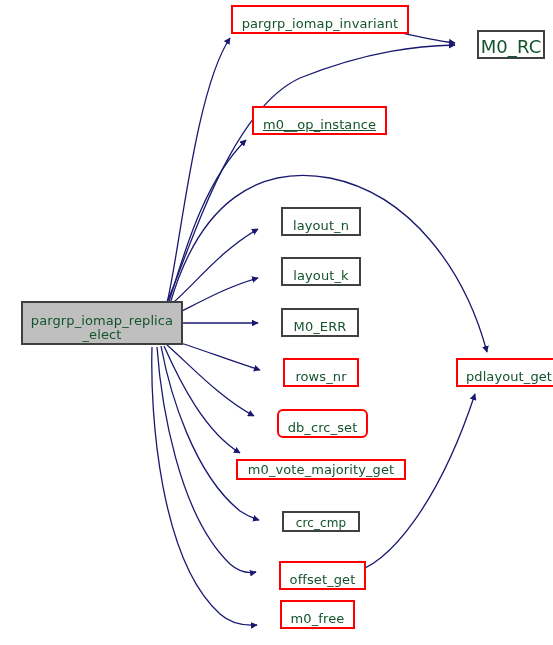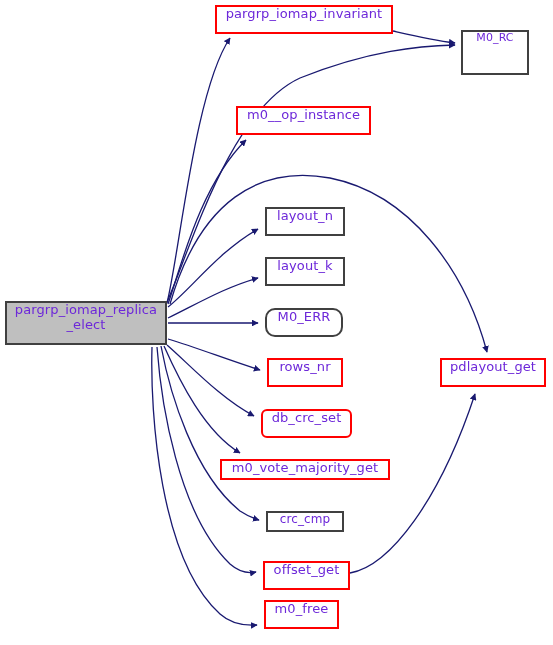--- a/index.html
+++ b/index.html
@@ -21,28 +21,29 @@
     left: 0;
     top: 0;
     width: 553px;
     height: 645px;
     pointer-events: none;
   }
   .node {
     position: absolute;
     box-sizing: border-box;
     display: flex;
-    align-items: flex-start;
+    align-items: flex-end;
     justify-content: center;
     text-align: center;
     line-height: 1.12;
-    color: #6d28d9;
+    color: #14532d;
     background: #ffffff;
     white-space: pre;
     letter-spacing: 0.1px;
+    margin-left: 16px;
   }
   .node.red   { border: 2px solid #ff0000; }
   .node.black { border: 2px solid #404040; }
   .node.root  { border: 2px solid #404040; background: #bfbfbf; }
   .node-label { display: block; }
 </style>
 </head>
 <body>
 
 <div id="canvas">
@@ -69,25 +70,25 @@
         <path d="M 157 347 C 161 402 178 514 230 564 C 238 571 246 574 256 572" fill="none" stroke="#191970" stroke-width="1.3" marker-end="url(#arrow)"></path>
         <path d="M 152 347 C 150 414 160 560 220 614 C 230 623 242 626 257 625" fill="none" stroke="#191970" stroke-width="1.3" marker-end="url(#arrow)"></path>
         <path d="M 350 573 C 390 566 440 500 475 394" fill="none" stroke="#191970" stroke-width="1.3" marker-end="url(#arrow)"></path>
       </g>
   </svg>
 
   <div id="node-layer">
       <div class="node root" style="left: 5px; top: 301px; width: 162px; height: 44px; font-size: 13px;"><span class="node-label">pargrp_iomap_replica
 _elect</span></div>
       <div class="node red" style="left: 215px; top: 5px; width: 178px; height: 29px; font-size: 13px;"><span class="node-label">pargrp_iomap_invariant</span></div>
-      <div class="node black" style="left: 461px; top: 30px; width: 68px; height: 45px; font-size: 11px;"><span class="node-label">M0_RC</span></div>
-      <div class="node red" style="left: 236px; top: 106px; width: 135px; height: 29px; font-size: 13px;"><span class="node-label">m0__op_instance</span></div>
+      <div class="node black" style="left: 461px; top: 30px; width: 68px; height: 29px; font-size: 18px;"><span class="node-label">M0_RC</span></div>
+      <div class="node red" style="left: 236px; top: 106px; width: 135px; height: 29px; font-size: 13px; text-decoration: underline;"><span class="node-label">m0__op_instance</span></div>
       <div class="node black" style="left: 265px; top: 207px; width: 80px; height: 29px; font-size: 13px;"><span class="node-label">layout_n</span></div>
       <div class="node black" style="left: 265px; top: 257px; width: 80px; height: 29px; font-size: 13px;"><span class="node-label">layout_k</span></div>
-      <div class="node black" style="left: 265px; top: 308px; width: 78px; height: 29px; font-size: 13px; border-radius: 10px;"><span class="node-label">M0_ERR</span></div>
+      <div class="node black" style="left: 265px; top: 308px; width: 78px; height: 29px; font-size: 13px;"><span class="node-label">M0_ERR</span></div>
       <div class="node red" style="left: 267px; top: 358px; width: 76px; height: 29px; font-size: 13px;"><span class="node-label">rows_nr</span></div>
       <div class="node red" style="left: 261px; top: 409px; width: 91px; height: 29px; font-size: 13px; border-radius: 6px;"><span class="node-label">db_crc_set</span></div>
       <div class="node red" style="left: 220px; top: 459px; width: 170px; height: 21px; font-size: 13px;"><span class="node-label">m0_vote_majority_get</span></div>
       <div class="node black" style="left: 266px; top: 511px; width: 78px; height: 21px; font-size: 12px;"><span class="node-label">crc_cmp</span></div>
       <div class="node red" style="left: 263px; top: 561px; width: 87px; height: 29px; font-size: 13px;"><span class="node-label">offset_get</span></div>
       <div class="node red" style="left: 264px; top: 600px; width: 75px; height: 29px; font-size: 13px;"><span class="node-label">m0_free</span></div>
       <div class="node red" style="left: 440px; top: 358px; width: 106px; height: 29px; font-size: 13px;"><span class="node-label">pdlayout_get</span></div>
     </div>
 
 </div>

